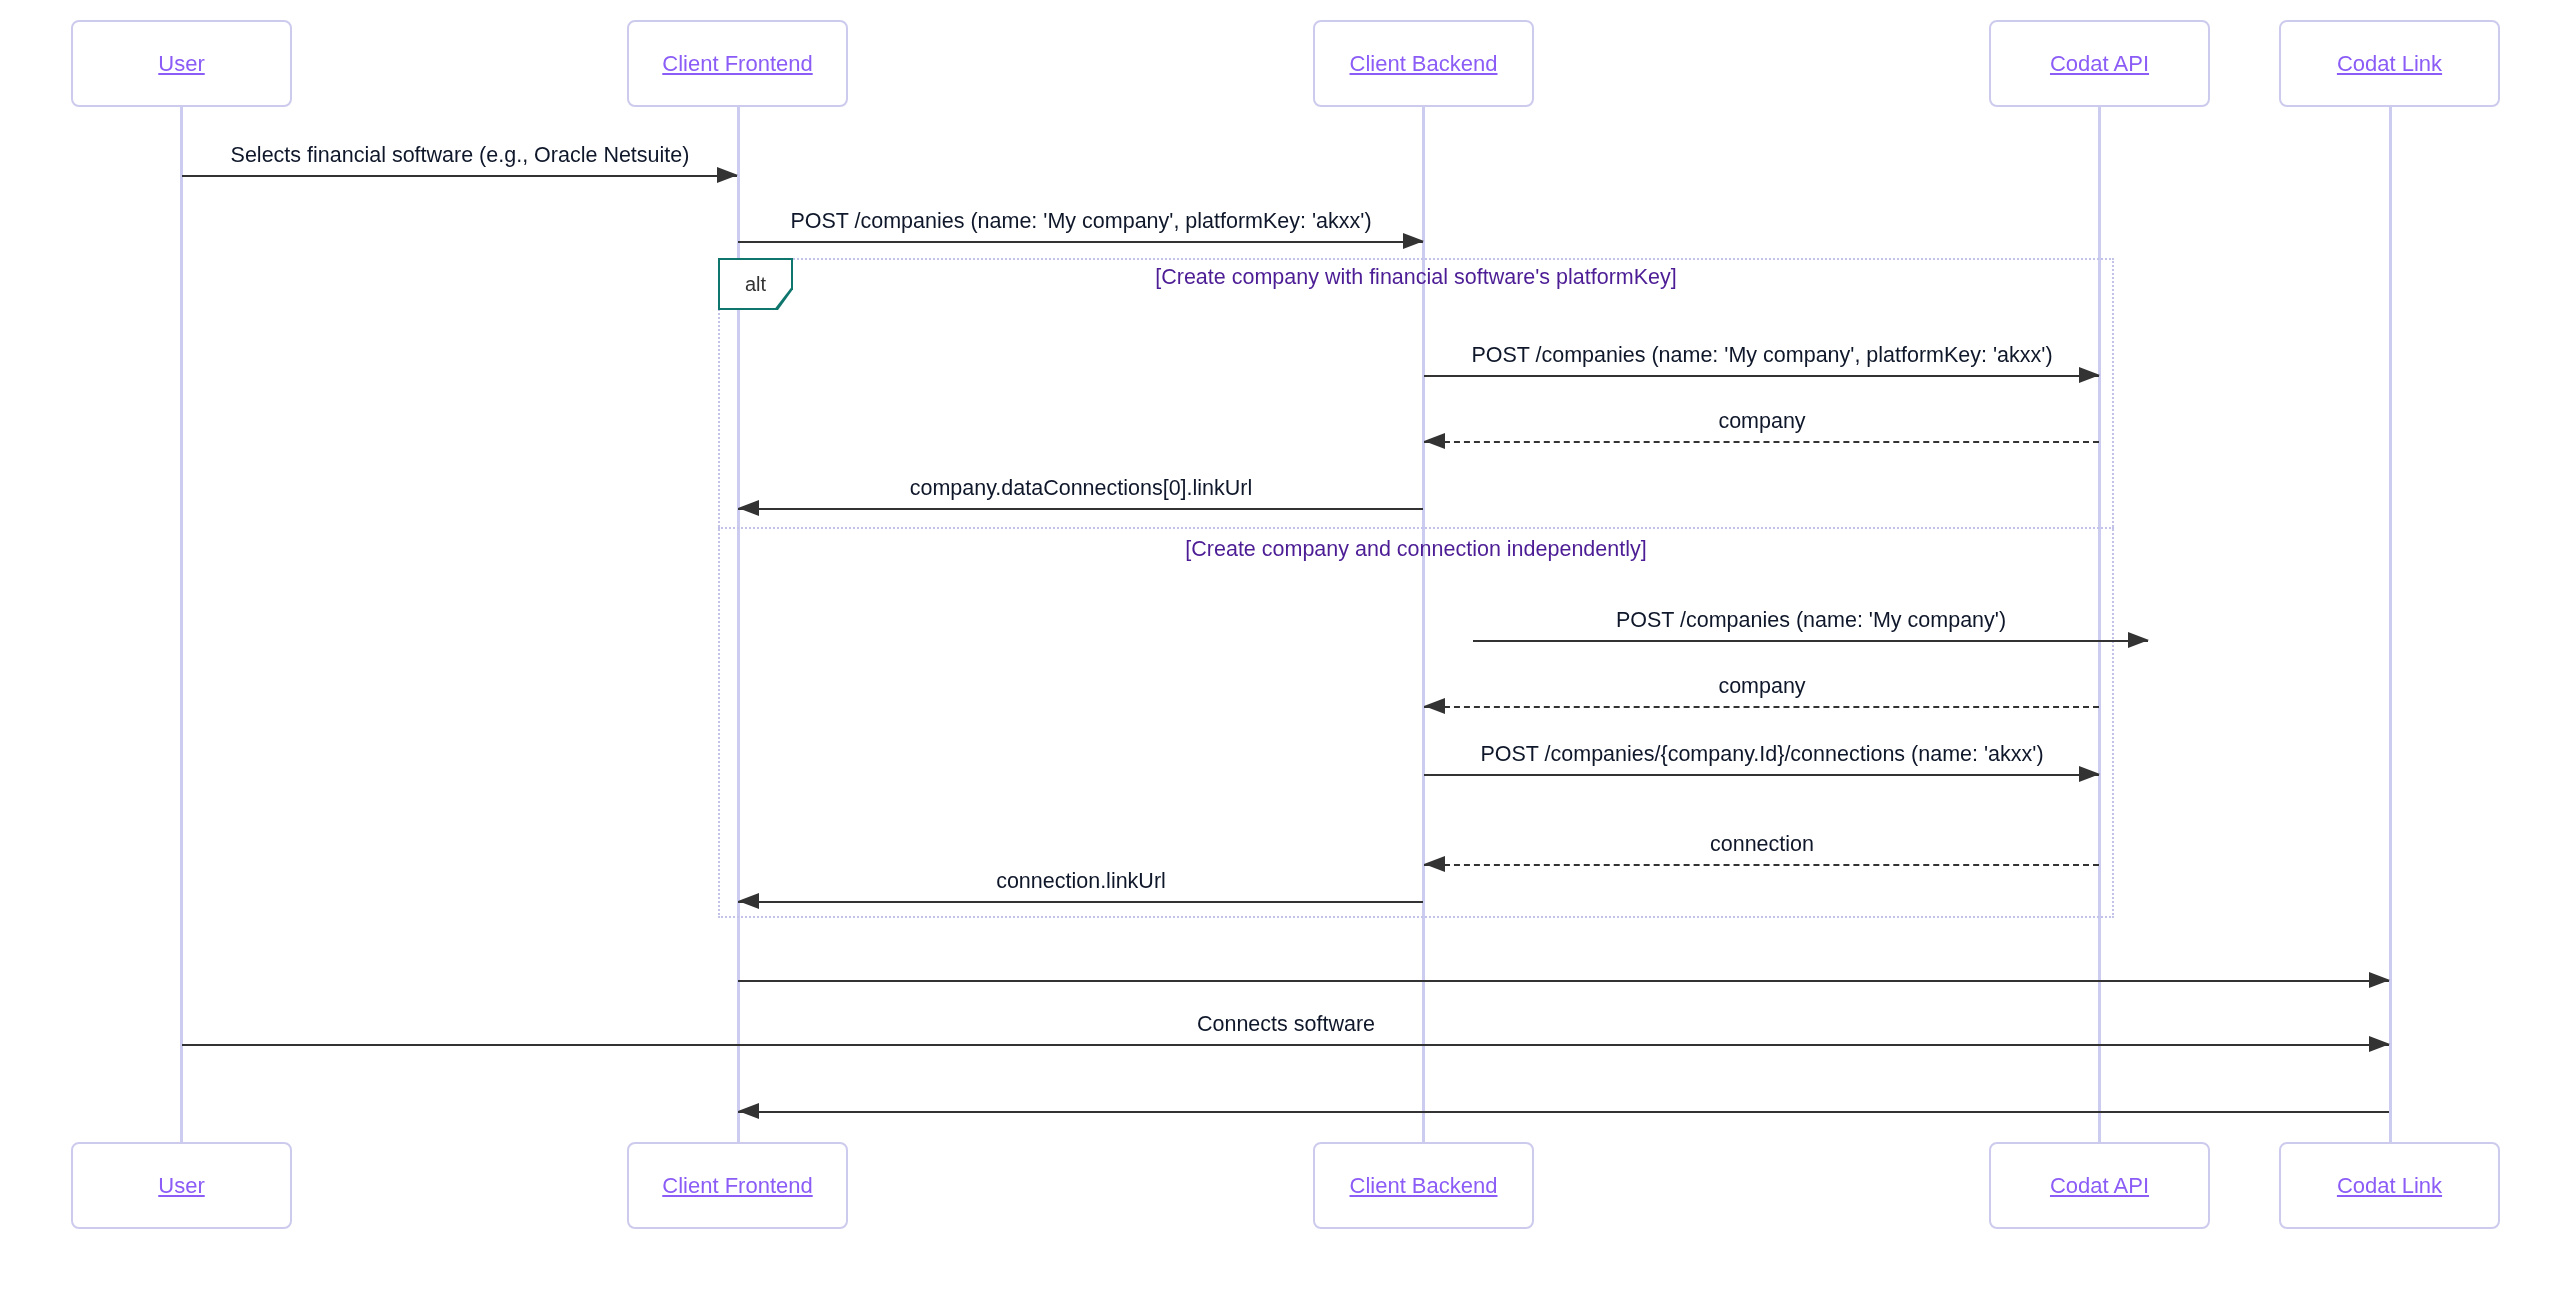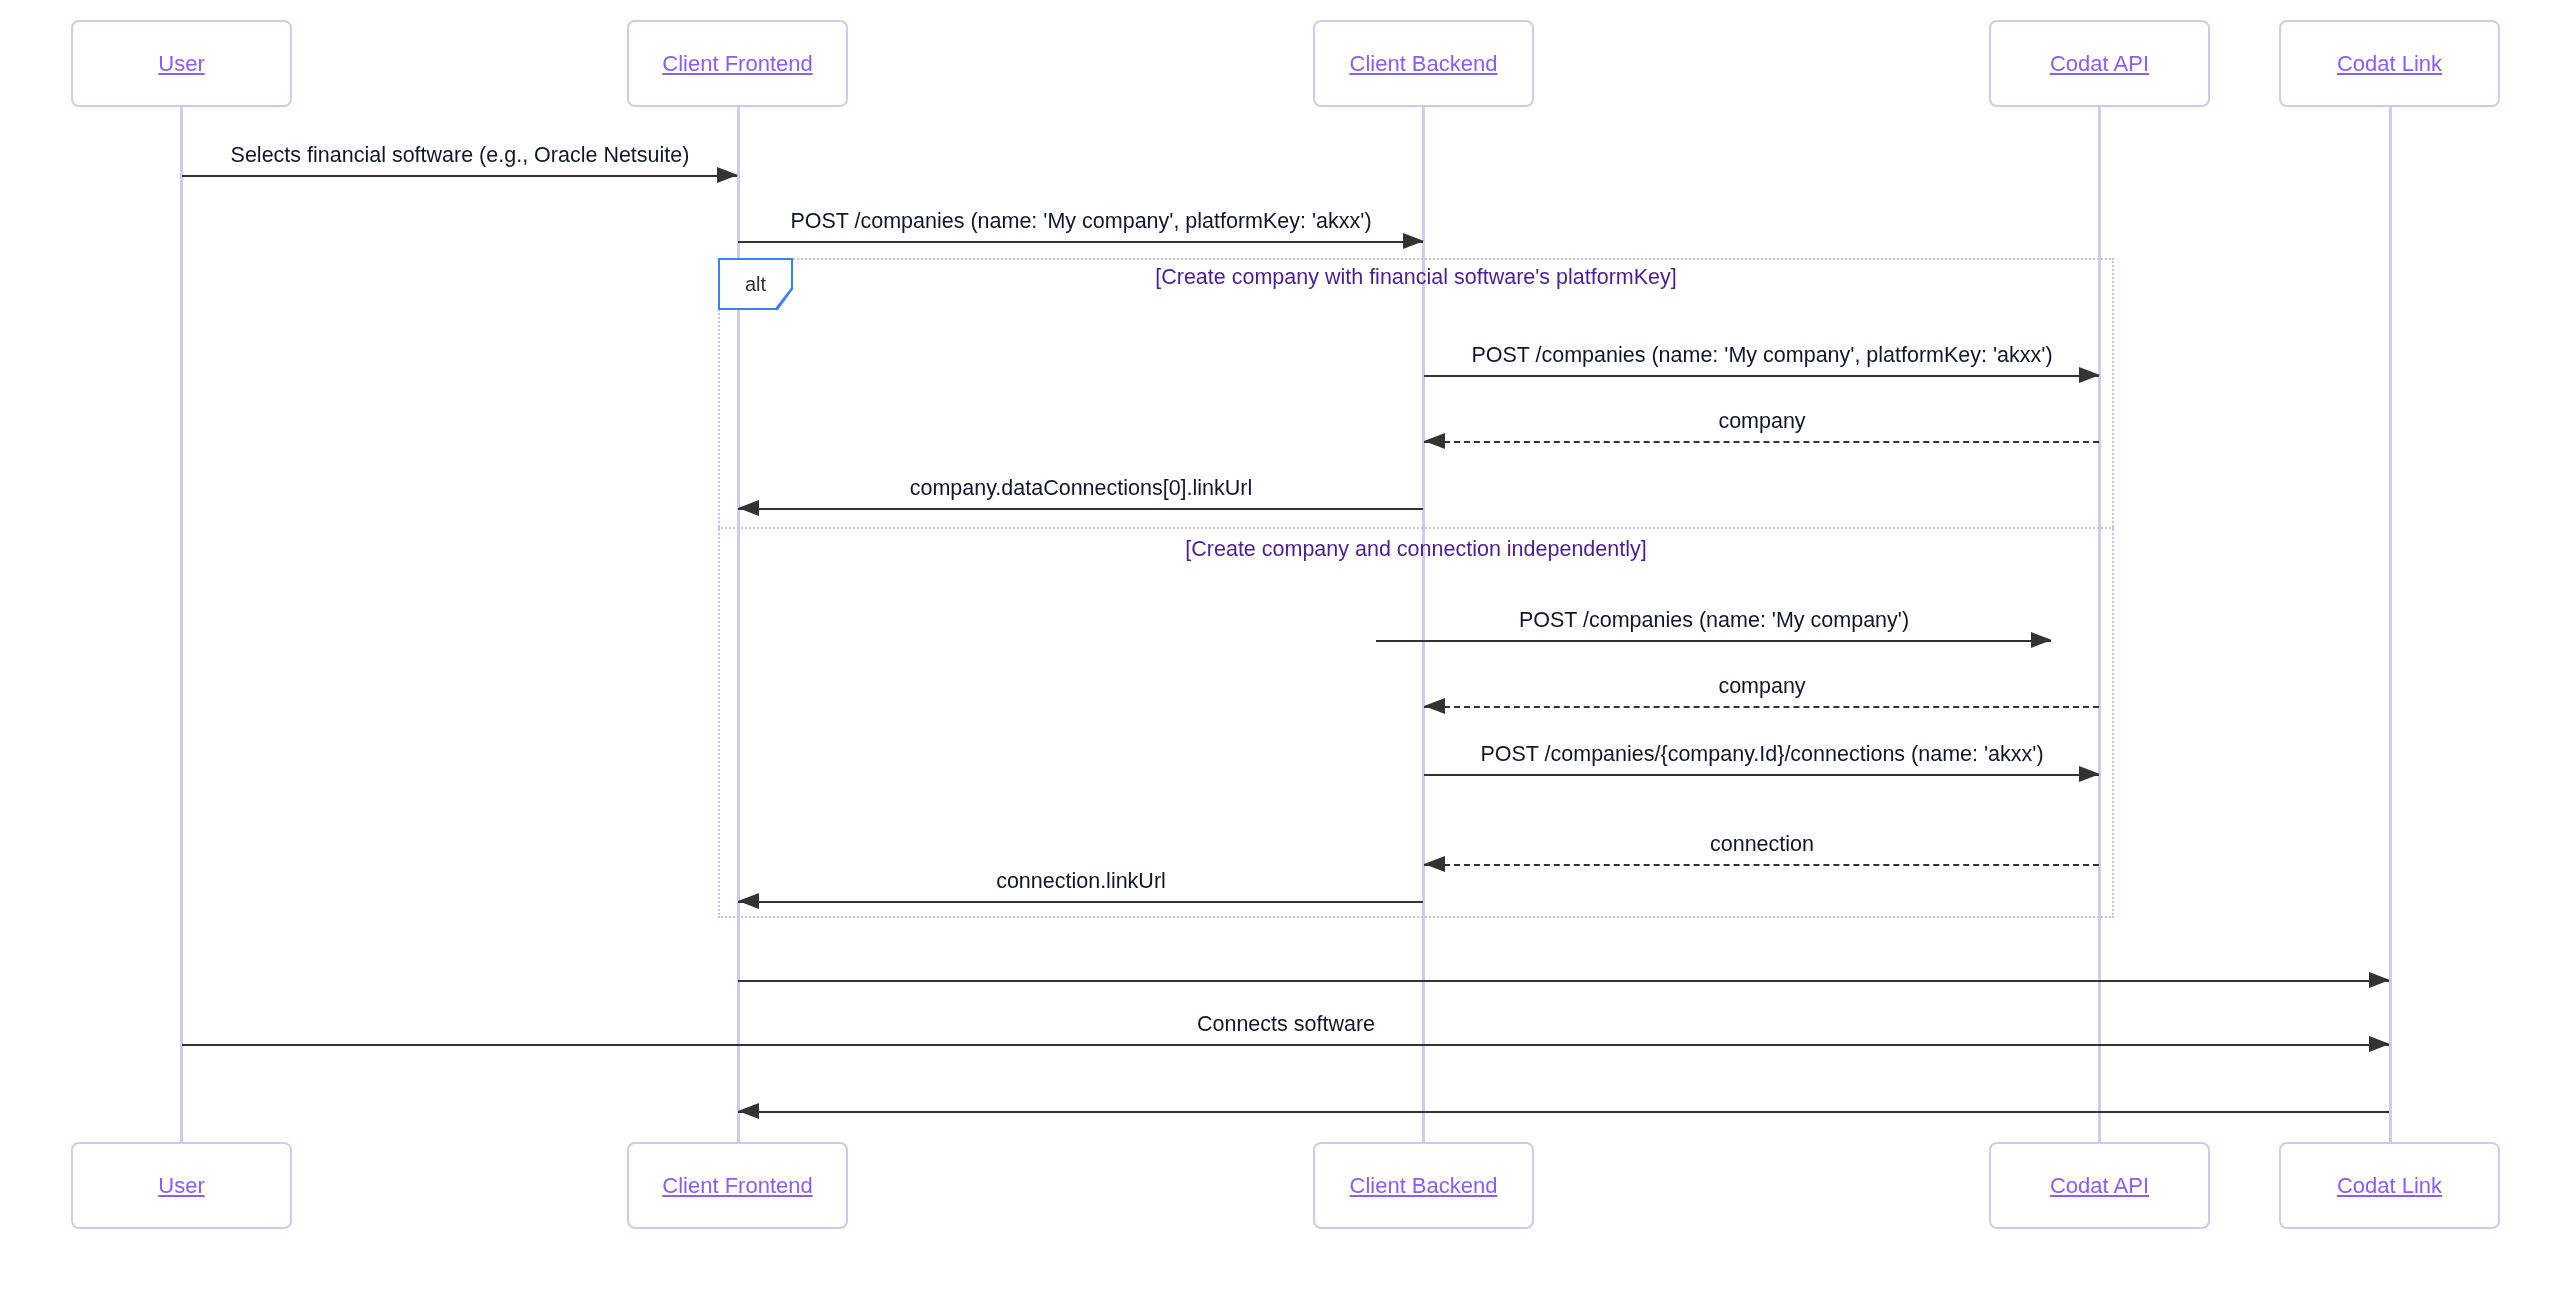--- a/index.html
+++ b/index.html
@@ -74,21 +74,21 @@
   }
   .alt-section-label{
     position:absolute;
     left:718px;width:1396px;height:29.5px;line-height:29.5px;
     text-align:center;font-size:21.5px;color:#4c1d95;
     white-space:nowrap;z-index:2;
   }
   .alt-tag-outer{
     position:absolute;
     left:718px;top:258px;width:75px;height:52px;
-    background:#3b82f6;
+    background:#0f766e;
     clip-path:polygon(0 0,100% 0,100% 60%,80% 100%,0 100%);
     z-index:4;
   }
   .alt-tag-inner{
     position:absolute;inset:2px;
     background:#ffffff;
     clip-path:polygon(0 0,100% 0,100% 58%,78% 100%,0 100%);
     display:flex;align-items:center;justify-content:center;
     font-size:20px;color:#333333;
   }
@@ -167,21 +167,21 @@
     <div class="line dashed"></div>
     <div class="head-left"></div>
   </div>
 
   <div class="msg" style="left:738px;width:686px;top:474px">
     <div class="lbl">company.dataConnections[0].linkUrl</div>
     <div class="line"></div>
     <div class="head-left"></div>
   </div>
 
-  <div class="msg" style="left:1376px;width:676px;top:606px">
+  <div class="msg" style="left:1473px;width:676px;top:606px">
     <div class="lbl">POST /companies (name: 'My company')</div>
     <div class="line"></div>
     <div class="head-right"></div>
   </div>
 
   <div class="msg" style="left:1424px;width:676px;top:672px">
     <div class="lbl">company</div>
     <div class="line dashed"></div>
     <div class="head-left"></div>
   </div>

